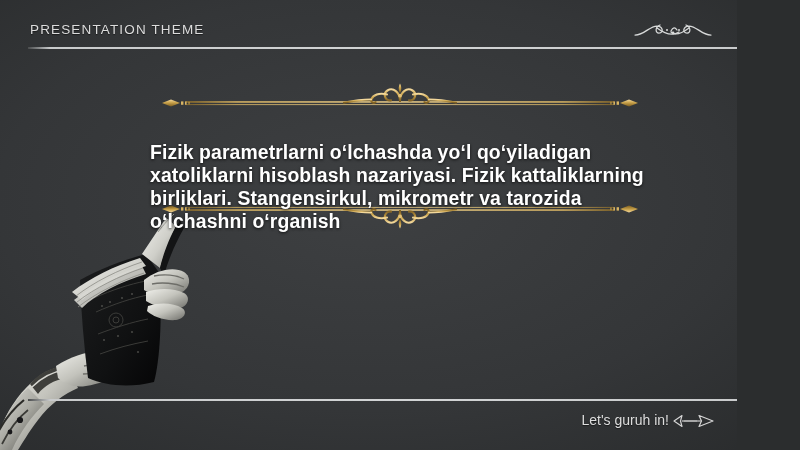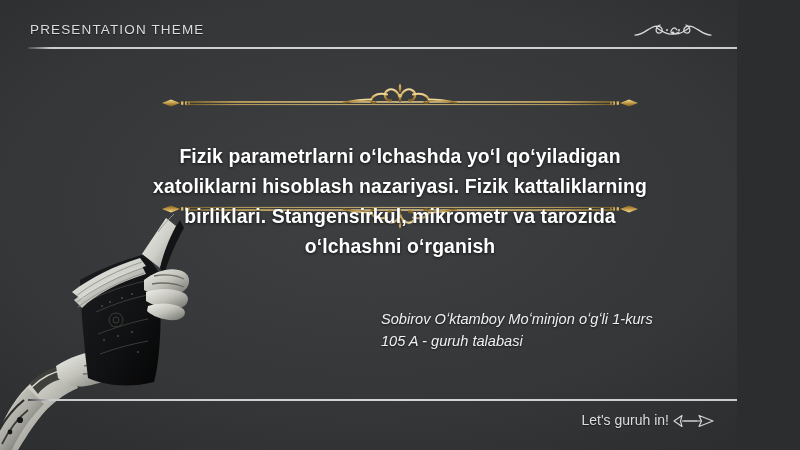--- a/index.html
+++ b/index.html
@@ -53,24 +53,23 @@
     height:34px;
   }
   #gold-divider-top { top:80px; }
   #gold-divider-bottom { top:198px; transform:scaleY(-1); }
 
   
   #title {
     position:absolute;
     left:150px; top:141px;
     width:500px;
-    text-align:center;
     font-size:19.4px;
     font-weight:bold;
-    line-height:30px;
+    line-height:23px;
     color:#ffffff;
     letter-spacing:.1px;
     text-shadow:0 1px 3px rgba(0,0,0,.75);
     z-index:6;
   }
 
   
   #author {
     position:absolute;
     left:381px; top:308px;
@@ -295,21 +294,20 @@
       </g>
       <path d="M152 104 C164 100, 180 100, 190 105 C197 109, 194 118, 186 120
                C174 122, 160 118, 152 113 Z" fill="url(#skinG)"></path>
       <path d="M154 118 C166 114, 180 115, 188 120 C194 124, 190 131, 182 132
                C170 133, 158 128, 153 123 Z" fill="url(#skinG)"></path>
     </svg>
   </div>
 
   <div id="title">Fizik parametrlarni oʻlchashda yoʻl qoʻyiladigan xatoliklarni hisoblash nazariyasi. Fizik kattaliklarning birliklari. Stangensirkul, mikrometr va tarozida oʻlchashni oʻrganish</div>
 
-  <div id="author">Sobirov Oʻktamboy Moʻminjon oʻgʻli 1-kurs 105 A - guruh talabasi</div>
 
   <div id="footer-rule"></div>
 
   <div id="footer-cta">Let's guruh in!</div>
 
   <div id="footer-arrow">
     <svg viewBox="0 0 42 16" width="42" height="16">
       <g fill="none" stroke="#d6d6d6" stroke-width="1.15" stroke-linejoin="round">
         <path d="M1 8 L9 2.5 L7.5 8 L9 13.5 Z"></path>
         <path d="M9 8 L28 8"></path>

